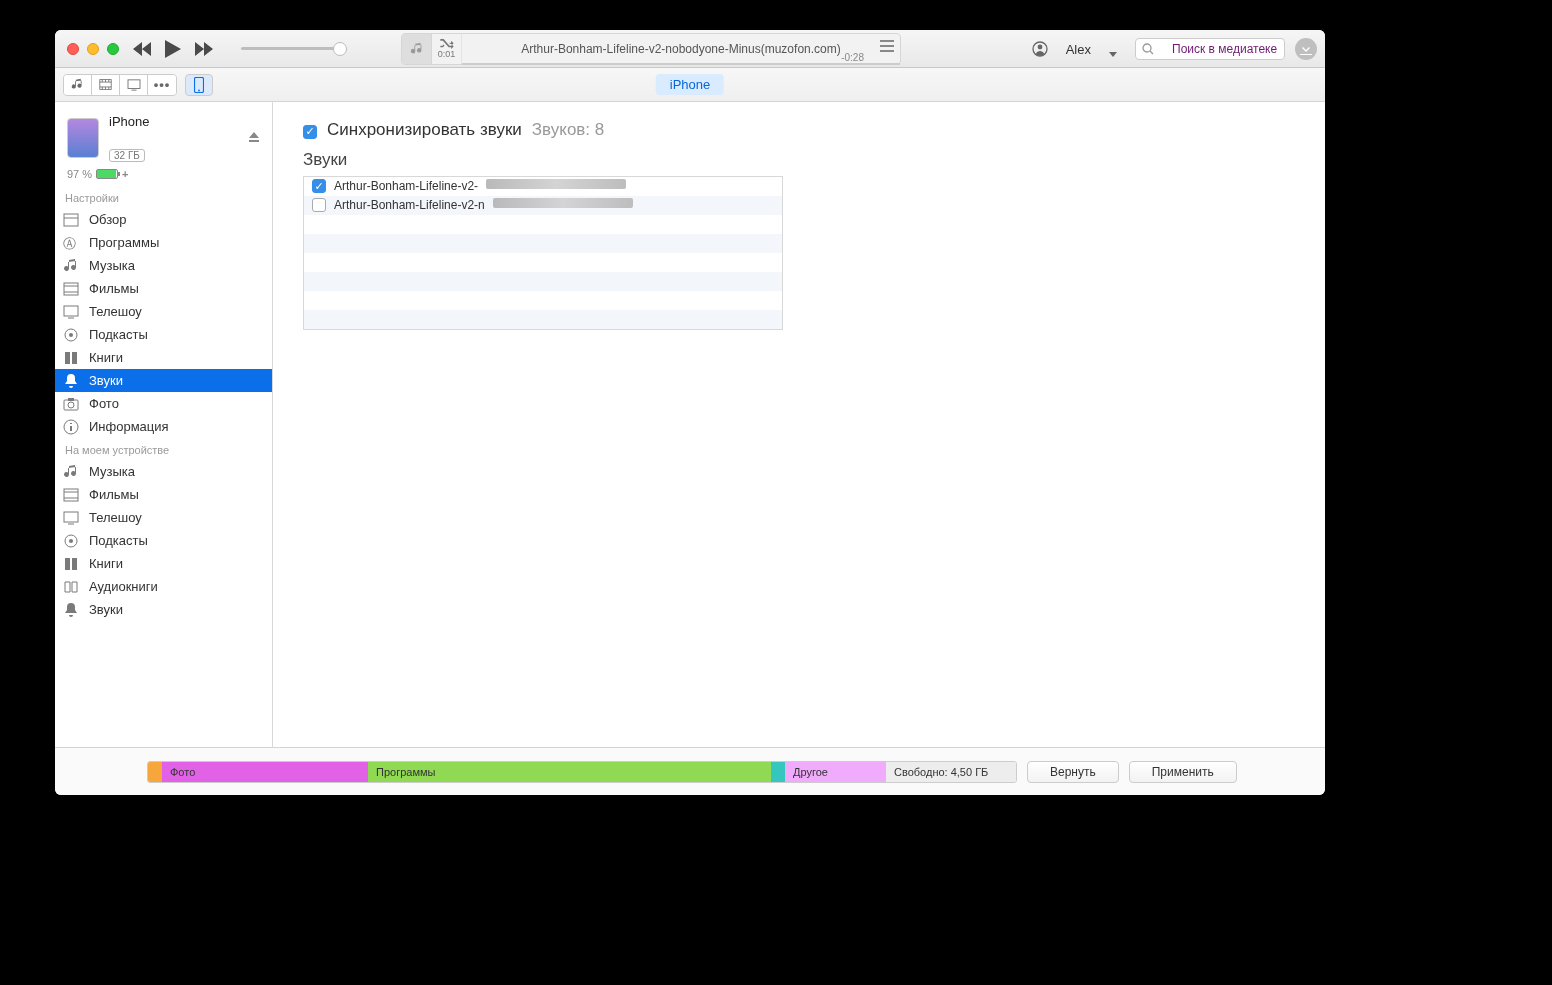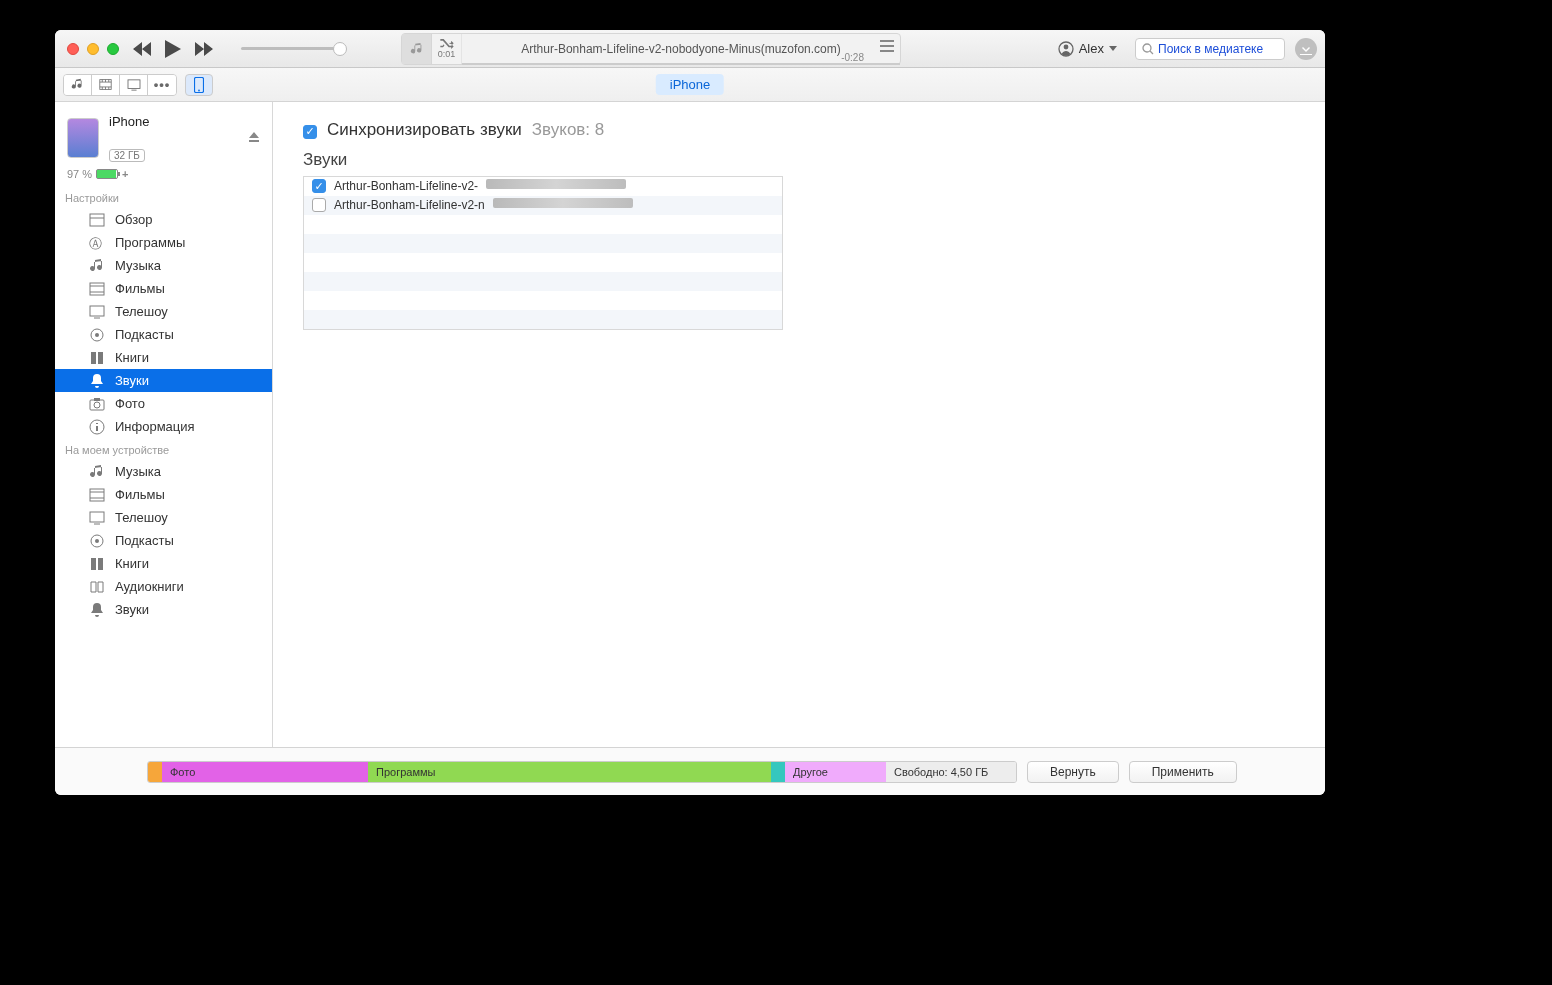--- a/index.html
+++ b/index.html
@@ -16,21 +16,21 @@
 .vol { width:100px; height:3px; background:#bdbdbd; border-radius:2px; margin-left:14px; position:relative;}
 .vol::after{content:""; position:absolute; right:-6px; top:-5px; width:12px; height:12px; background:#fff; border:1px solid #bbb; border-radius:50%;}
 .nowplaying{ flex:0 0 auto; margin-left:60px; height:32px; width:500px; background:#f2f2f2; border:1px solid #d6d6d6; border-radius:4px; display:flex; align-items:center; position:relative;}
 .np-art{ width:30px; height:30px; background:#dedede; border-right:1px solid #d6d6d6; display:flex; align-items:center; justify-content:center; color:#999;}
 .np-shuffle{ width:30px; display:flex; align-items:center; justify-content:center; color:#777; border-right:1px solid #e4e4e4; height:100%;}
 .np-shuffle span{ font-size:9px; color:#777;}
 .np-center{ flex:1; text-align:center; font-size:12px; color:#555; position:relative; height:100%; display:flex;flex-direction:column;justify-content:center;}
 .np-list{ position:absolute; right:6px; top:6px; color:#888;}
 .np-track{ position:absolute; bottom:-1px; left:0; right:0; height:2px; background:#ccc;}
 .np-timeleft{ position:absolute; right:36px; bottom:1px; font-size:10px; color:#888;}
-.account{ margin-left:auto; display:flex; align-items:center; gap:5px; font-size:13px; color:#333; padding:0 8px;}
+.account{ margin-left:auto; display:flex; align-items:flex-end; gap:18px; font-size:13px; color:#333; padding:0 8px;}
 .account svg{ color:#666;}
 .searchwrap{ width:150px; height:22px; background:#fff; border:1px solid #ccc; border-radius:4px; display:flex; align-items:center; padding:0 6px; gap:4px; color:#999; font-size:12px; margin-left:10px;}
 .dlbtn{ width:22px; height:22px; border-radius:50%; background:#bfbfbf; margin-left:10px; display:flex;align-items:center;justify-content:center;color:#fff;}
 .toolbar{ height:34px; background:linear-gradient(#f7f7f7,#efefef); border-bottom:1px solid #d4d4d4; display:flex; align-items:center; padding:0 8px;}
 .tb-icons{ display:flex; gap:0; border:1px solid #ccc; border-radius:4px; overflow:hidden; height:22px;}
 .tb-icons div{ width:28px; display:flex; align-items:center; justify-content:center; border-right:1px solid #ccc; background:#fff; color:#6a6a6a;}
 .tb-icons div:last-child{border-right:none;}
 .tb-device{ margin-left:8px; border:1px solid #ccc; border-radius:4px; height:22px; width:28px; display:flex;align-items:center;justify-content:center; background:#dce9fb;}
 .tb-pill{ position:absolute; left:50%; transform:translateX(-50%); background:#d9ebff; color:#0a66d8; padding:3px 14px; border-radius:4px; font-size:13px;}
 .body{ flex:1; display:flex; min-height:0;}
@@ -39,21 +39,21 @@
 .devthumb{ width:32px; height:40px; border-radius:4px; background:linear-gradient(#b488e0,#5a7fd2); border:1px solid #ccc;}
 .devname{ font-size:13px; color:#222;}
 .devcap{ display:inline-block; font-size:10px; border:1px solid #bbb; border-radius:3px; padding:0 4px; color:#777; margin-top:20px;}
 .eject{ margin-left:auto; color:#888;}
 .devbatt{ display:flex; align-items:center; gap:4px; font-size:11px; color:#888; justify-content:flex-start; padding:0 12px 6px;}
 .batt{ width:22px; height:10px; border:1px solid #888; border-radius:2px; position:relative;}
 .batt::after{content:""; position:absolute; right:-3px; top:2px; width:2px; height:4px; background:#888;}
 .batt i{ display:block; height:100%; width:95%; background:#4cd964;}
 .plus{ color:#888; font-weight:bold;}
 .section-h{ padding:6px 10px 4px; font-size:11px; color:#9a9a9a;}
-.nav-item{ display:flex; align-items:center; gap:10px; padding:4px 10px 4px 34px; height:23px; font-size:13px; color:#333; cursor:default;}
+.nav-item{ display:flex; align-items:center; gap:10px; padding:4px 10px 4px 8px; height:23px; font-size:13px; color:#333; cursor:default;}
 .nav-item svg, .nav-item .ico{ width:16px; height:16px; color:#7a7a7a; flex-shrink:0;}
 .nav-item.active{ background:#0a6fe8; color:#fff;}
 .nav-item.active svg,.nav-item.active .ico{ color:#fff;}
 .main{ flex:1; background:#fff; padding:18px 30px; overflow:auto; position:relative;}
 .mainhead{ display:flex; align-items:baseline; gap:10px; margin-bottom:10px;}
 .cb{ width:14px; height:14px; border:1px solid #aaa; border-radius:3px; display:inline-flex; align-items:center; justify-content:center; background:#fff;}
 .cb.checked{ background:#358fe9; border-color:#358fe9; color:#fff;}
 .cb.checked::after{content:"✓"; font-size:11px; line-height:1;}
 .mh-title{ font-size:17px; color:#333;}
 .mh-sub{ font-size:17px; color:#999;}
@@ -136,21 +136,21 @@
       <span>Alex</span>
       <svg width="8" height="5" viewBox="0 0 8 5">
           <path fill="currentColor" d="M0 0h8L4 5z"></path>
         </svg>
     </div>
     <div class="searchwrap">
       <svg width="12" height="12" viewBox="0 0 12 12">
           <circle cx="5" cy="5" r="4" fill="none" stroke="#999" stroke-width="1.3"></circle>
           <path stroke="#999" stroke-width="1.3" d="M8 8l3 3"></path>
         </svg>
-      <span style="color:#1d4ed8;">Поиск в медиатеке</span>
+      <span style="color:#701a75;margin-left:14px;">Поиск в медиатеке</span>
     </div>
     <div class="dlbtn">
       <svg width="12" height="12" viewBox="0 0 12 12">
           <path fill="#fff" d="M6 0v7L3 4l-1 1 4 4 4-4-1-1-3 3V0zM0 11h12v1H0z"></path>
         </svg>
     </div>
   </div>
 
   <div class="toolbar">
     <div class="tb-icons">

